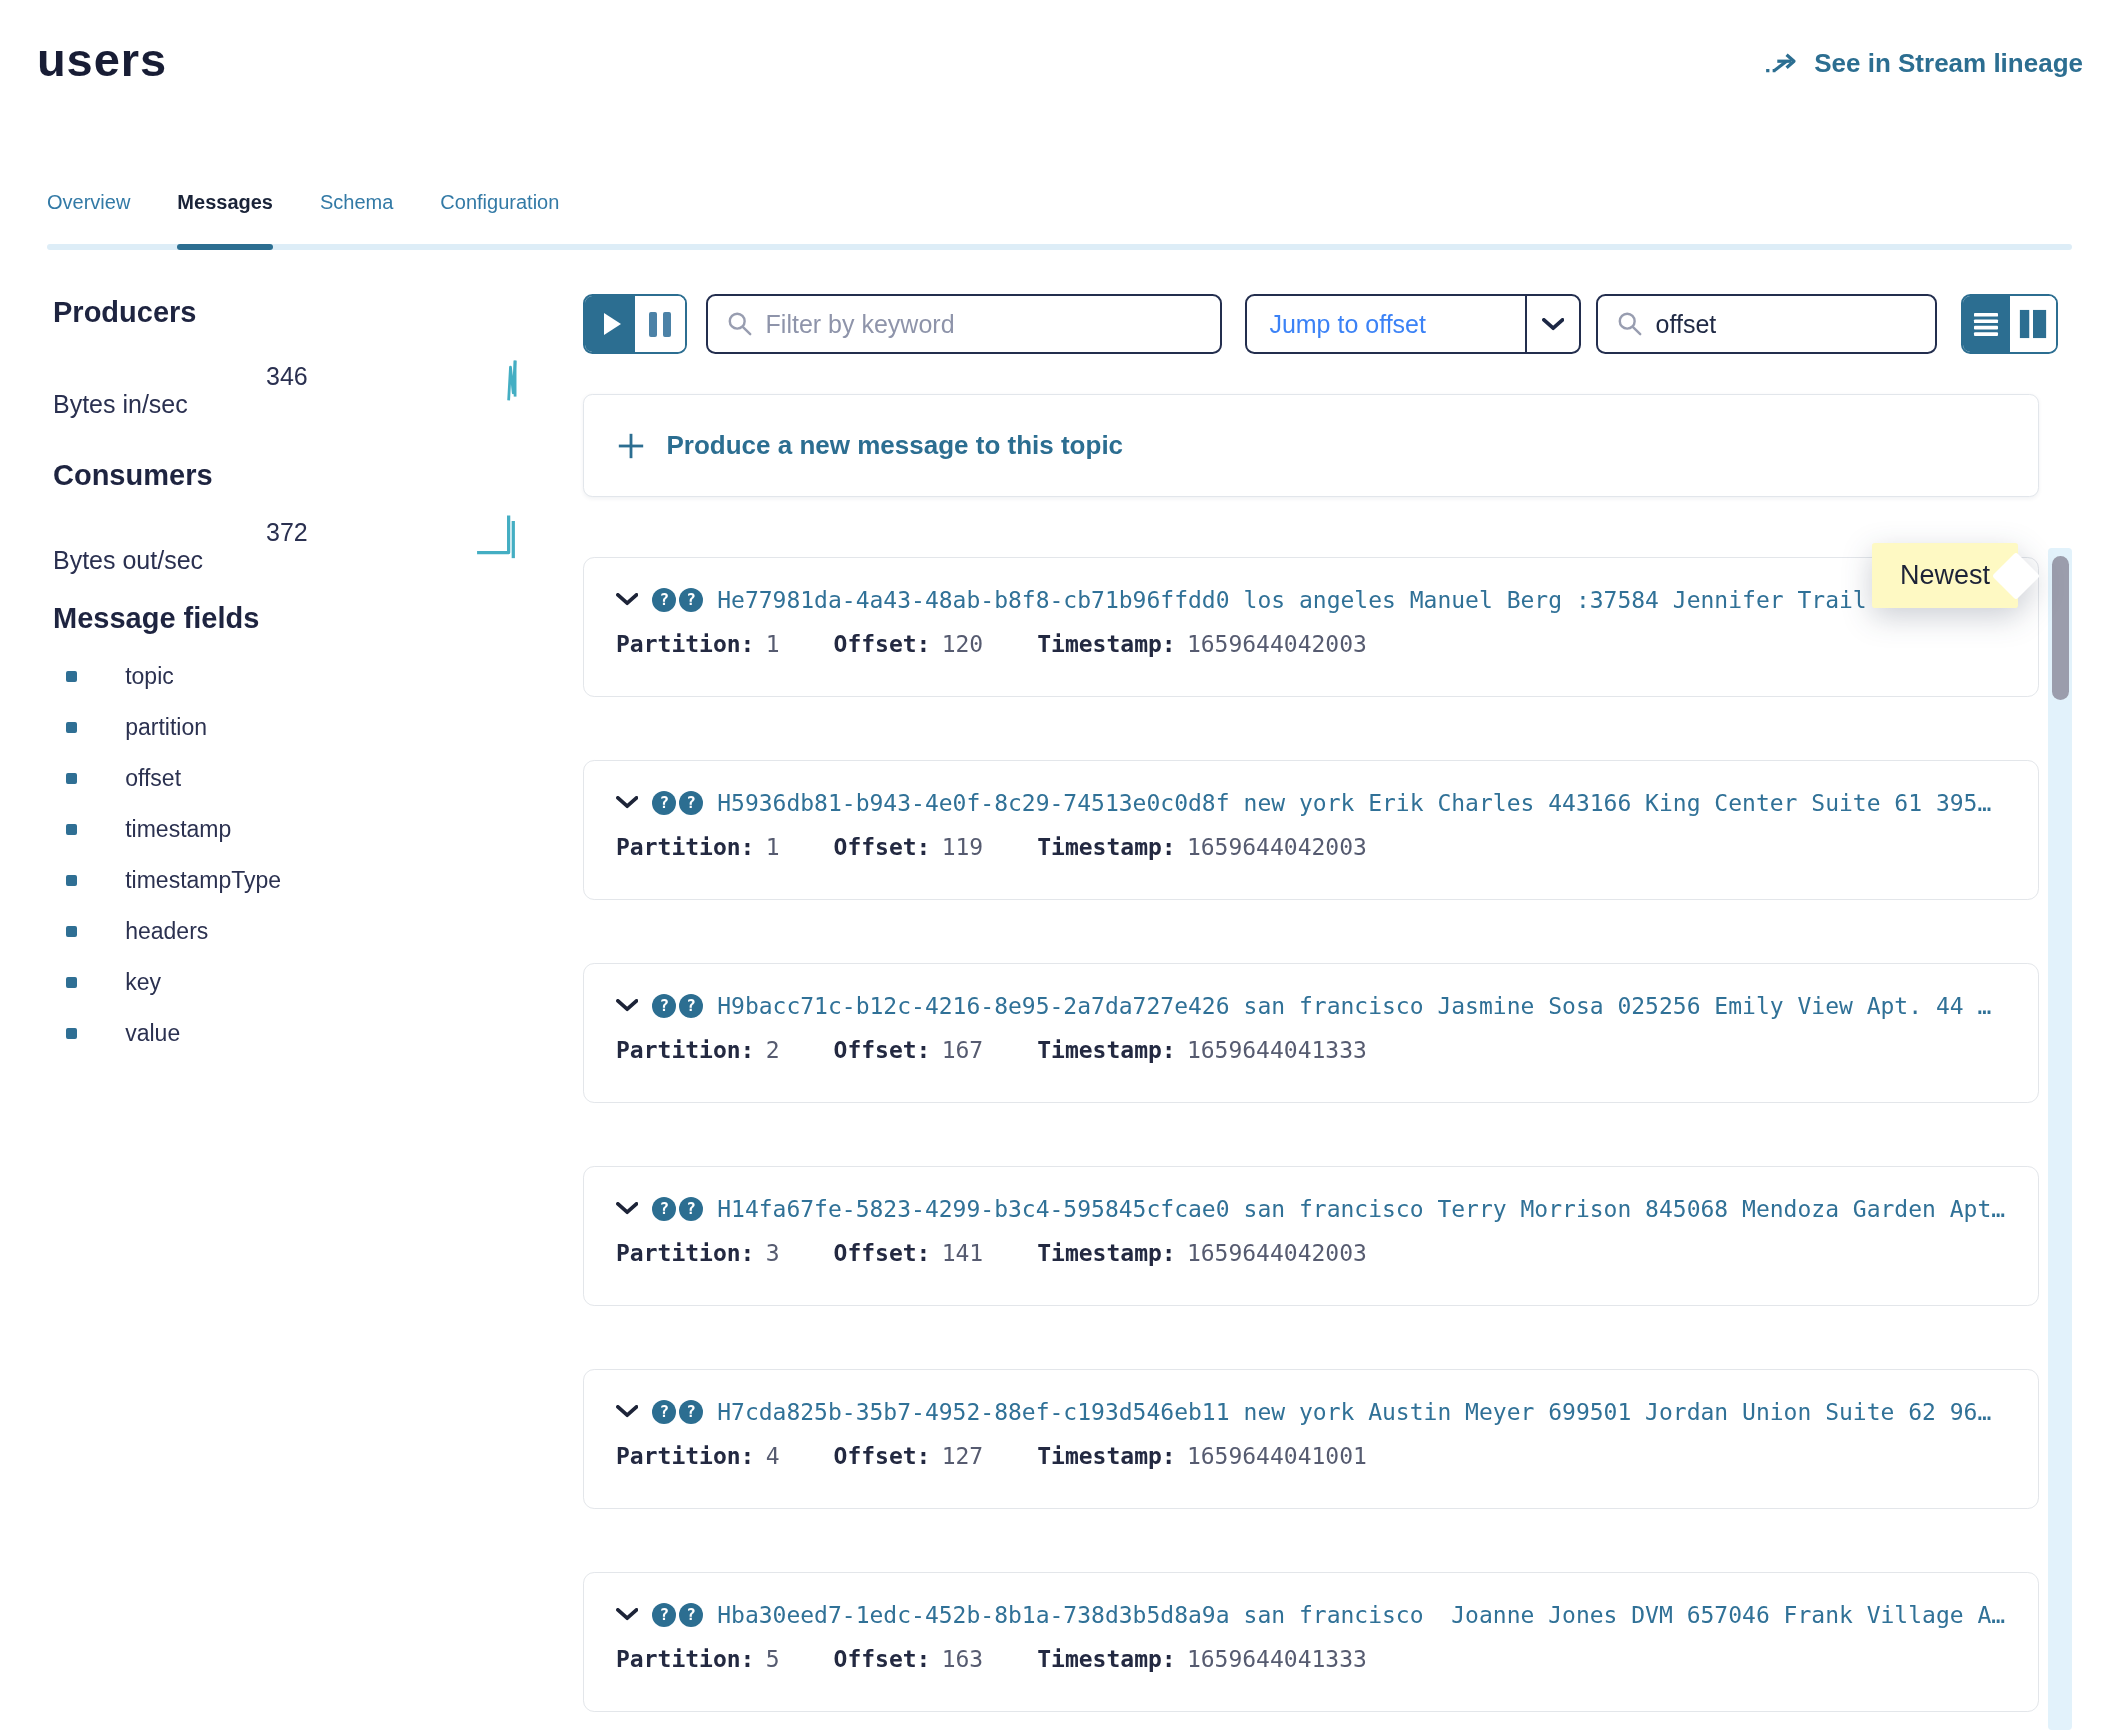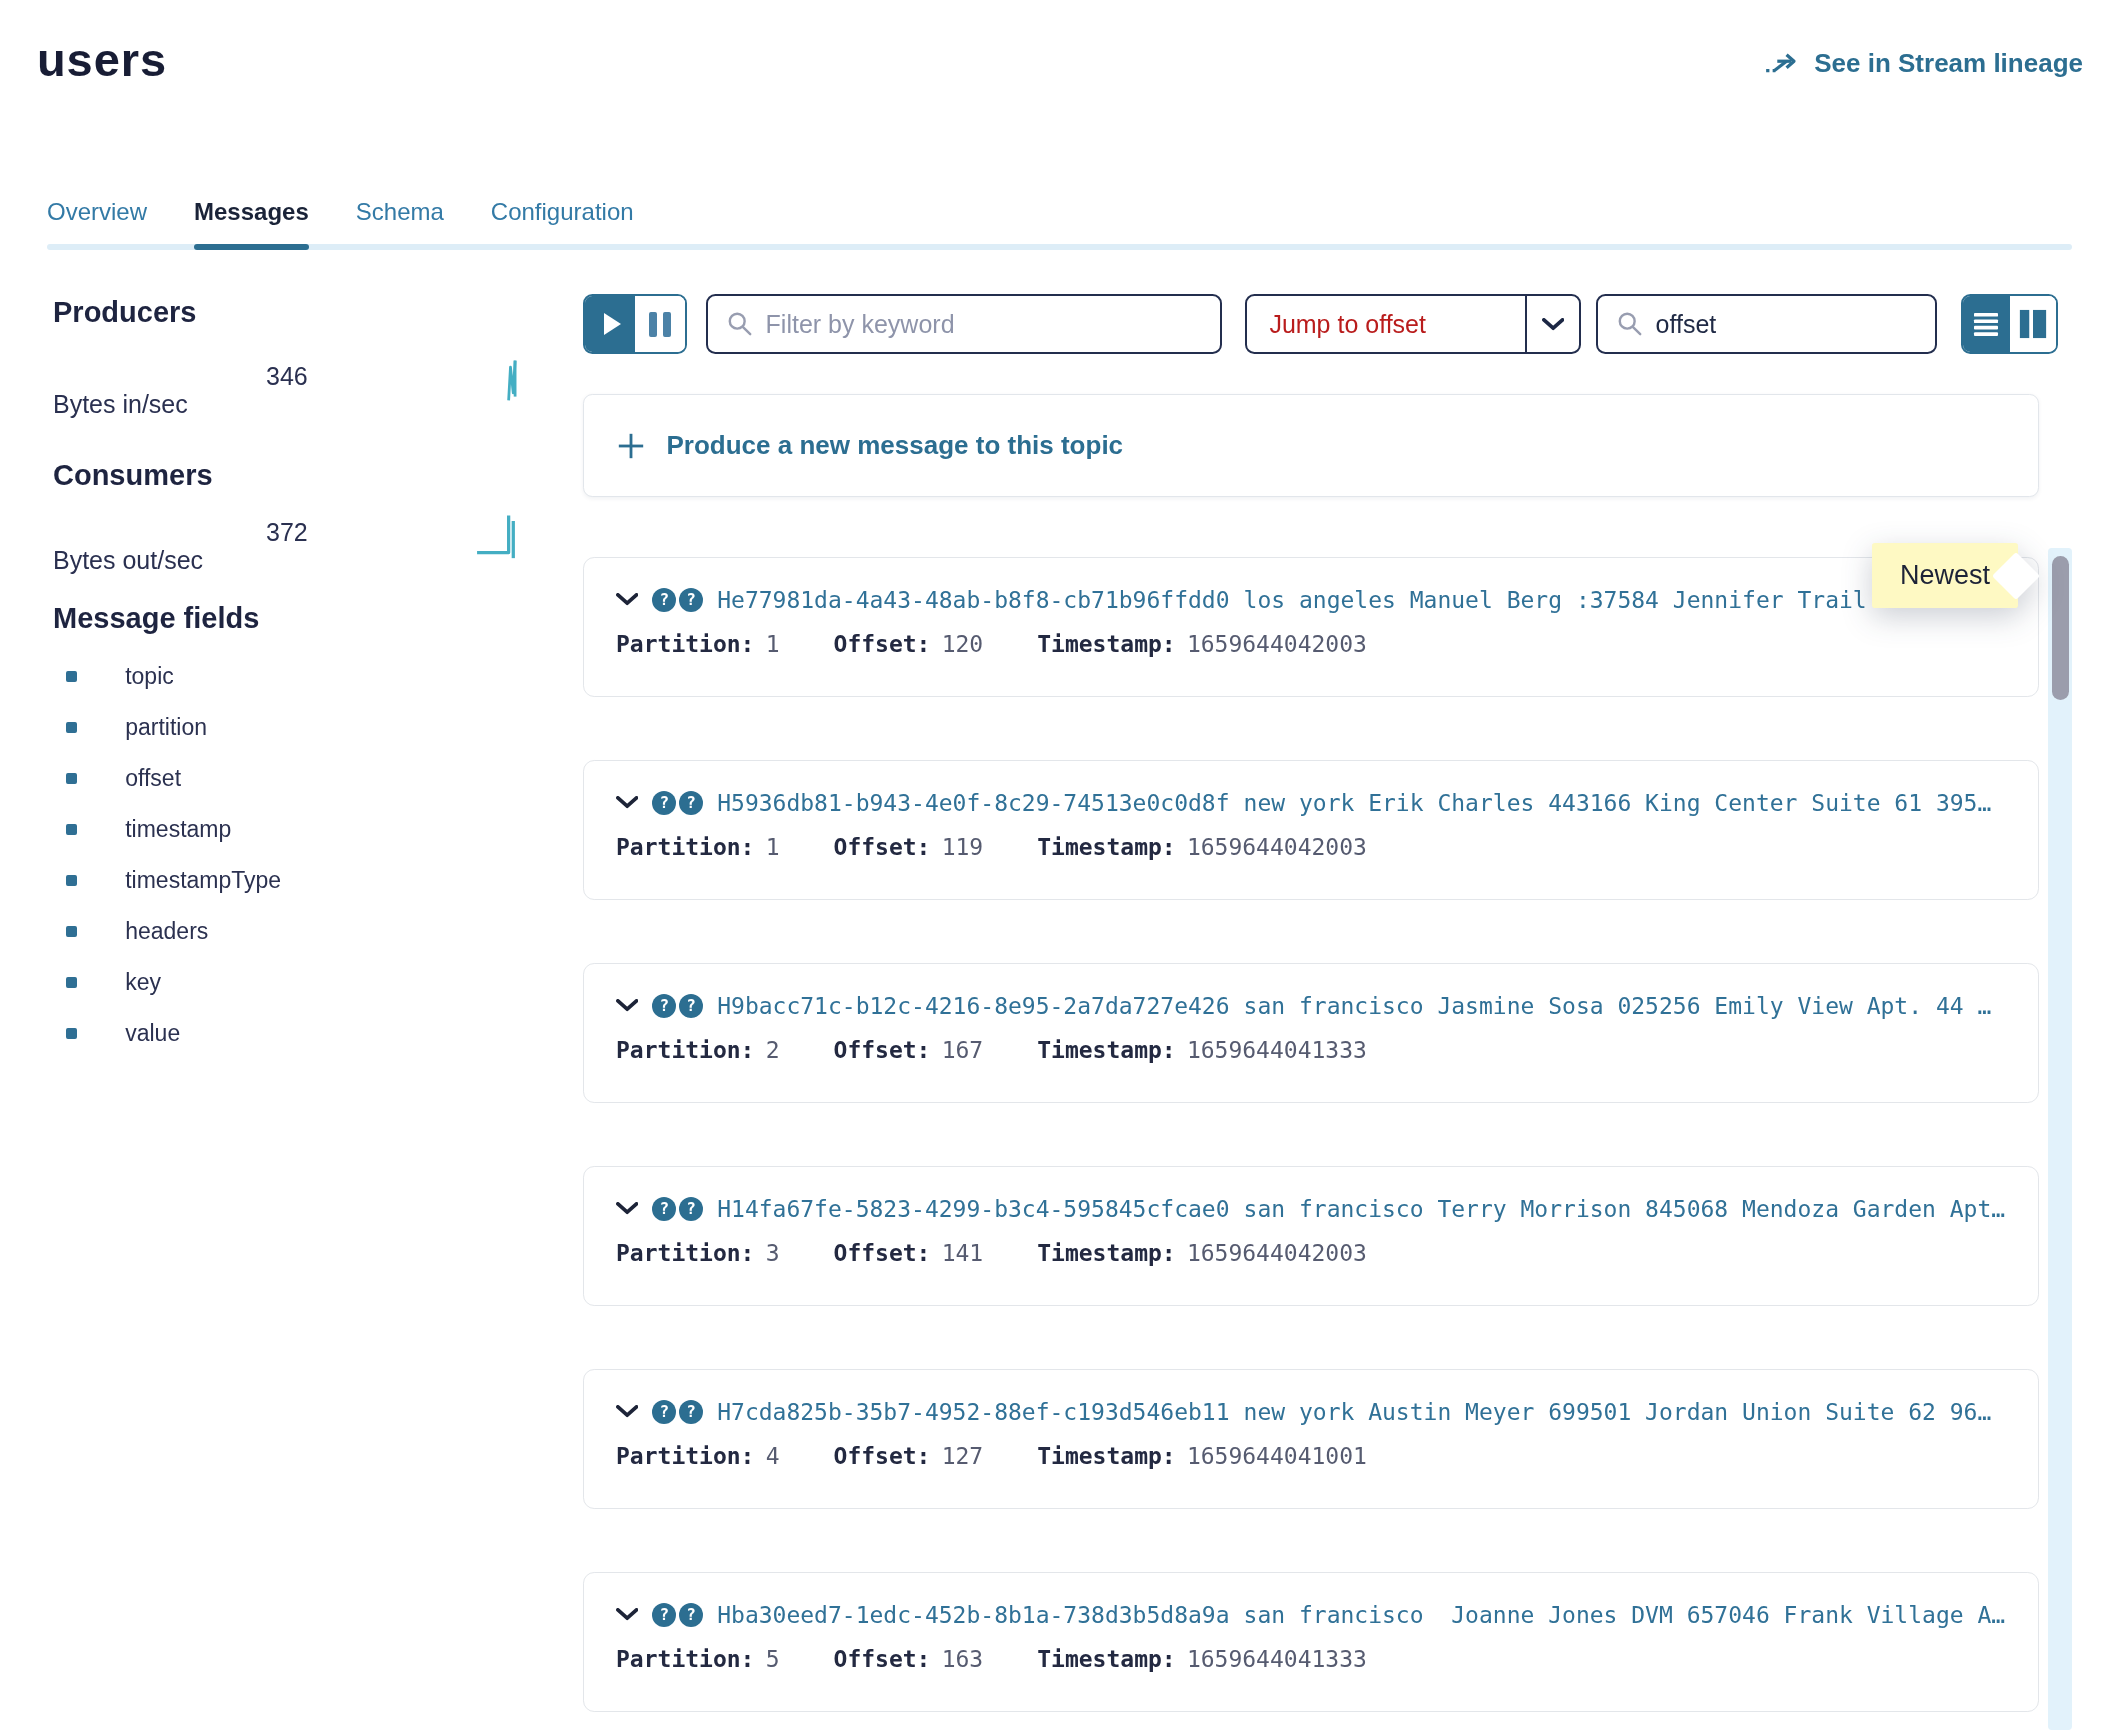--- a/index.html
+++ b/index.html
@@ -22,21 +22,21 @@
   .lineage{
     position:absolute; top:48px; right:41px;
     display:flex; align-items:center; gap:16px;
     color:var(--accent); font-weight:bold; font-size:26px; cursor:pointer;
   }
 
   
   .tabbar{ position:absolute; left:47px; top:183px; width:2025px; height:67px; }
   .tab-track{ position:absolute; left:0; right:0; bottom:0; height:6.5px; background:#ddedf7; border-radius:3.7px; }
   .tabs-flex{ display:flex; gap:47px; height:100%; align-items:flex-end; }
-  .tab{ position:relative; padding-bottom:24px; font-size:24px; color:#337aa6; cursor:pointer; }
+  .tab{ position:relative; padding-bottom:36px; font-size:20px; color:#337aa6; cursor:pointer; }
   .tab.active{ color:#1a2338; font-weight:bold; }
   .tab.active::after{
     content:""; position:absolute; left:0; right:0; bottom:0; height:6.5px;
     background:var(--accent); border-radius:3.7px; z-index:1;
   }
 
   
   .side-h{ position:absolute; left:53px; font-size:29px; font-weight:bold; color:#1e2440; }
   #h-producers{ top:296px; } #h-consumers{ top:459px; } #h-fields{ top:602px; }
   .metric{ position:absolute; left:53px; width:401px; display:flex; font-size:25px; color:#2a3050; }
@@ -66,21 +66,21 @@
     border:2.8px solid var(--inputborder); border-radius:9.3px;
     display:flex; align-items:center;
   }
   #filter-box{ left:706px; width:516px; padding-left:18.6px; gap:13px; }
   #filter-box input{
     border:none; outline:none; flex:1; font-size:25px; font-family:"Liberation Sans",sans-serif;
     color:#202a45; background:transparent; min-width:0;
   }
   #filter-box input::placeholder{ color:#8e94aa; }
   #jump-box{ left:1245px; width:336px; cursor:pointer; }
-  .jump-label{ flex:1; padding-left:22.4px; font-size:25px; color:#b91c1c; }
+  .jump-label{ flex:1; padding-left:22.4px; font-size:25px; color:#3b82f6; }
   .jump-chev{ width:54px; height:100%; border-left:2.8px solid var(--inputborder); display:flex; align-items:center; justify-content:center; }
   #offset-box{ left:1596px; width:341px; padding-left:18.6px; gap:13px; }
   #offset-box input{
     border:none; outline:none; flex:1; font-size:25px; font-family:"Liberation Sans",sans-serif;
     color:#202a45; background:transparent; min-width:0;
   }
 
   .viewtoggle{
     position:absolute; left:1961px; top:294px; width:97px; height:60px;
     border:2.8px solid var(--accent); border-radius:9.3px; overflow:hidden; display:flex; background:#fff;

